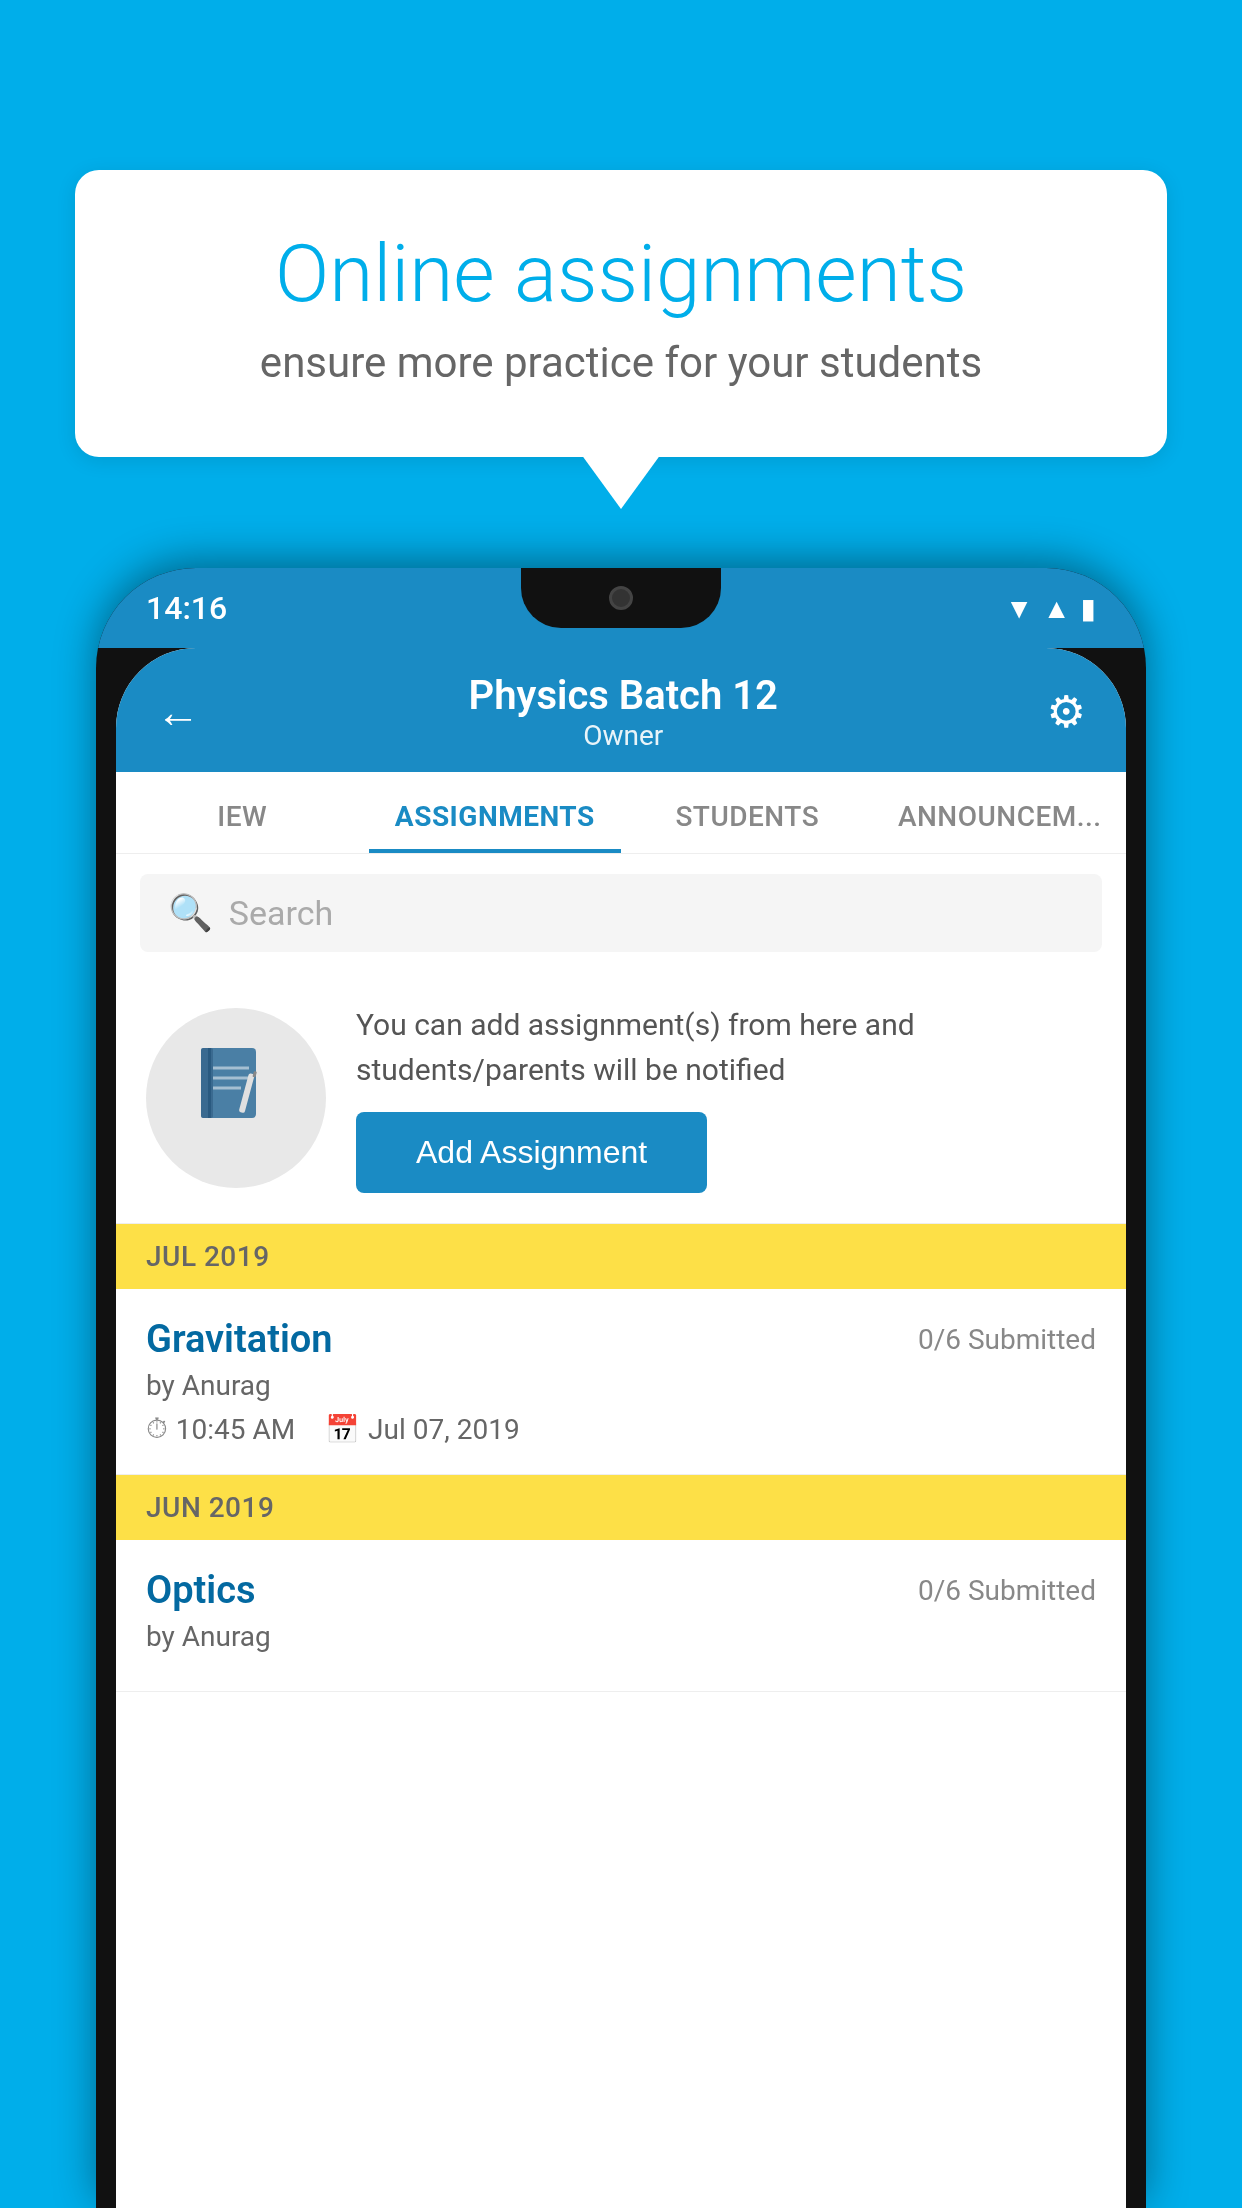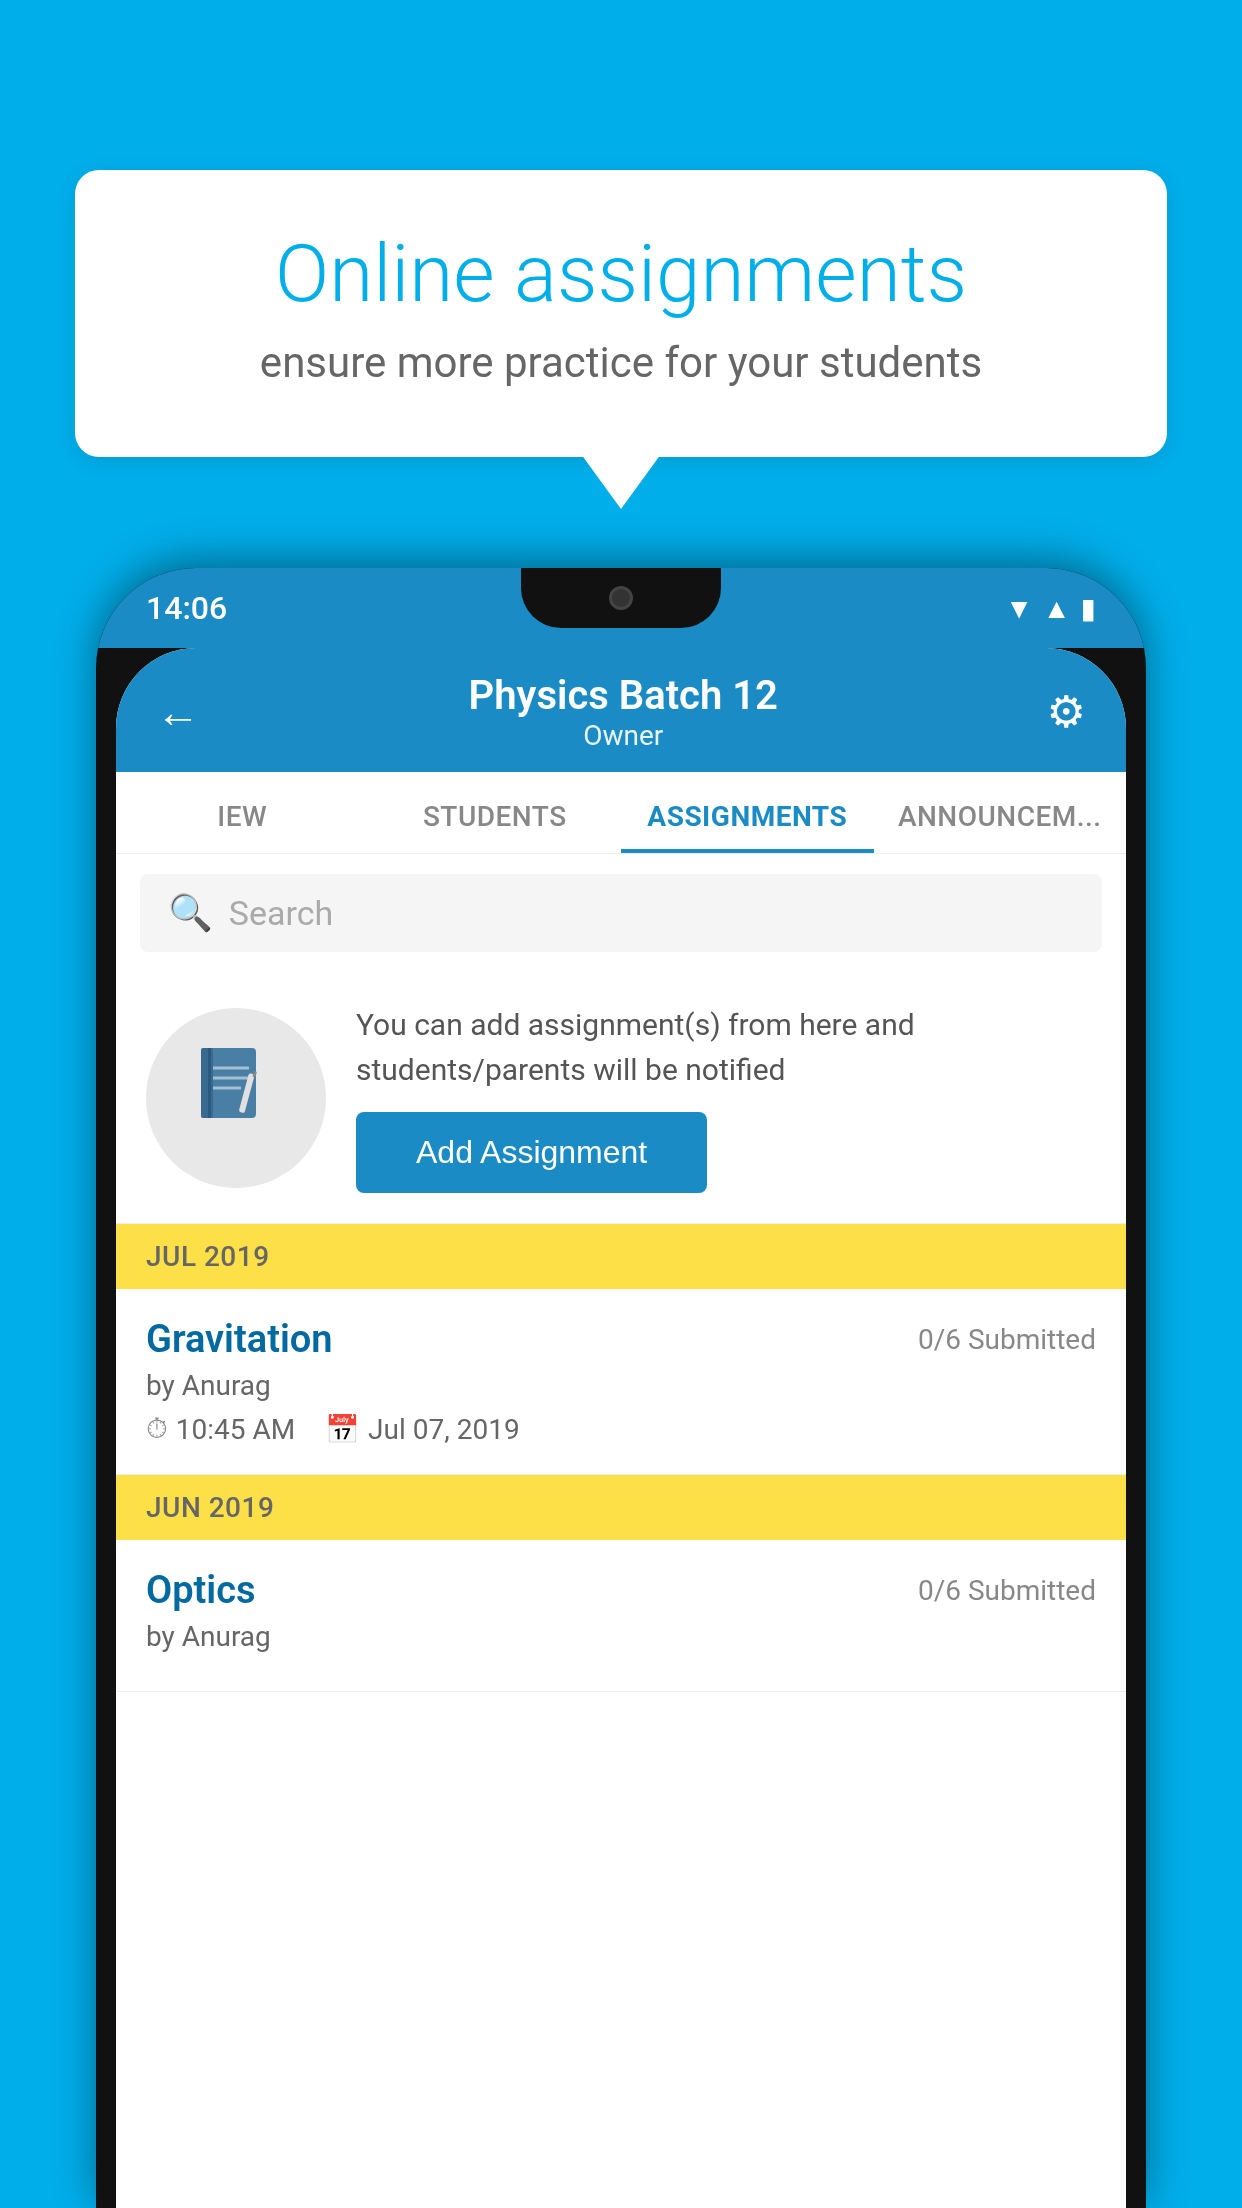--- a/index.html
+++ b/index.html
@@ -345,21 +345,21 @@
 <div class="speech-bubble-container">
   <div class="speech-bubble">
     <div class="speech-bubble-title">Online assignments</div>
     <div class="speech-bubble-subtitle">ensure more practice for your students</div>
   </div>
 </div>
 
 <div class="phone-frame">
 
   <div class="phone-notch-bar">
-    <span class="phone-time">14:06</span>
+    <span class="phone-time">14:16</span>
     <div class="phone-notch">
       <div class="phone-camera"></div>
     </div>
     <div class="phone-status-icons">
       <span class="status-icon">▼</span>
       <span class="status-icon">▲</span>
       <span class="status-icon">▮</span>
     </div>
   </div>
 
@@ -371,25 +371,25 @@
         <div class="header-title">Physics Batch 12</div>
         <div class="header-subtitle">Owner</div>
       </div>
       <span class="header-settings">⚙</span>
     </div>
 
     <div class="tab-bar">
       <div class="tab-item">
         <span>IEW</span>
       </div>
+      <div class="tab-item active">
+        <span>ASSIGNMENTS</span>
+      </div>
       <div class="tab-item">
         <span>STUDENTS</span>
-      </div>
-      <div class="tab-item active">
-        <span>ASSIGNMENTS</span>
       </div>
       <div class="tab-item">
         <span>ANNOUNCEM...</span>
       </div>
     </div>
 
     <div class="search-bar-container">
       <div class="search-bar">
         <span class="search-icon-svg">🔍</span>
         <span class="search-placeholder">Search</span>

